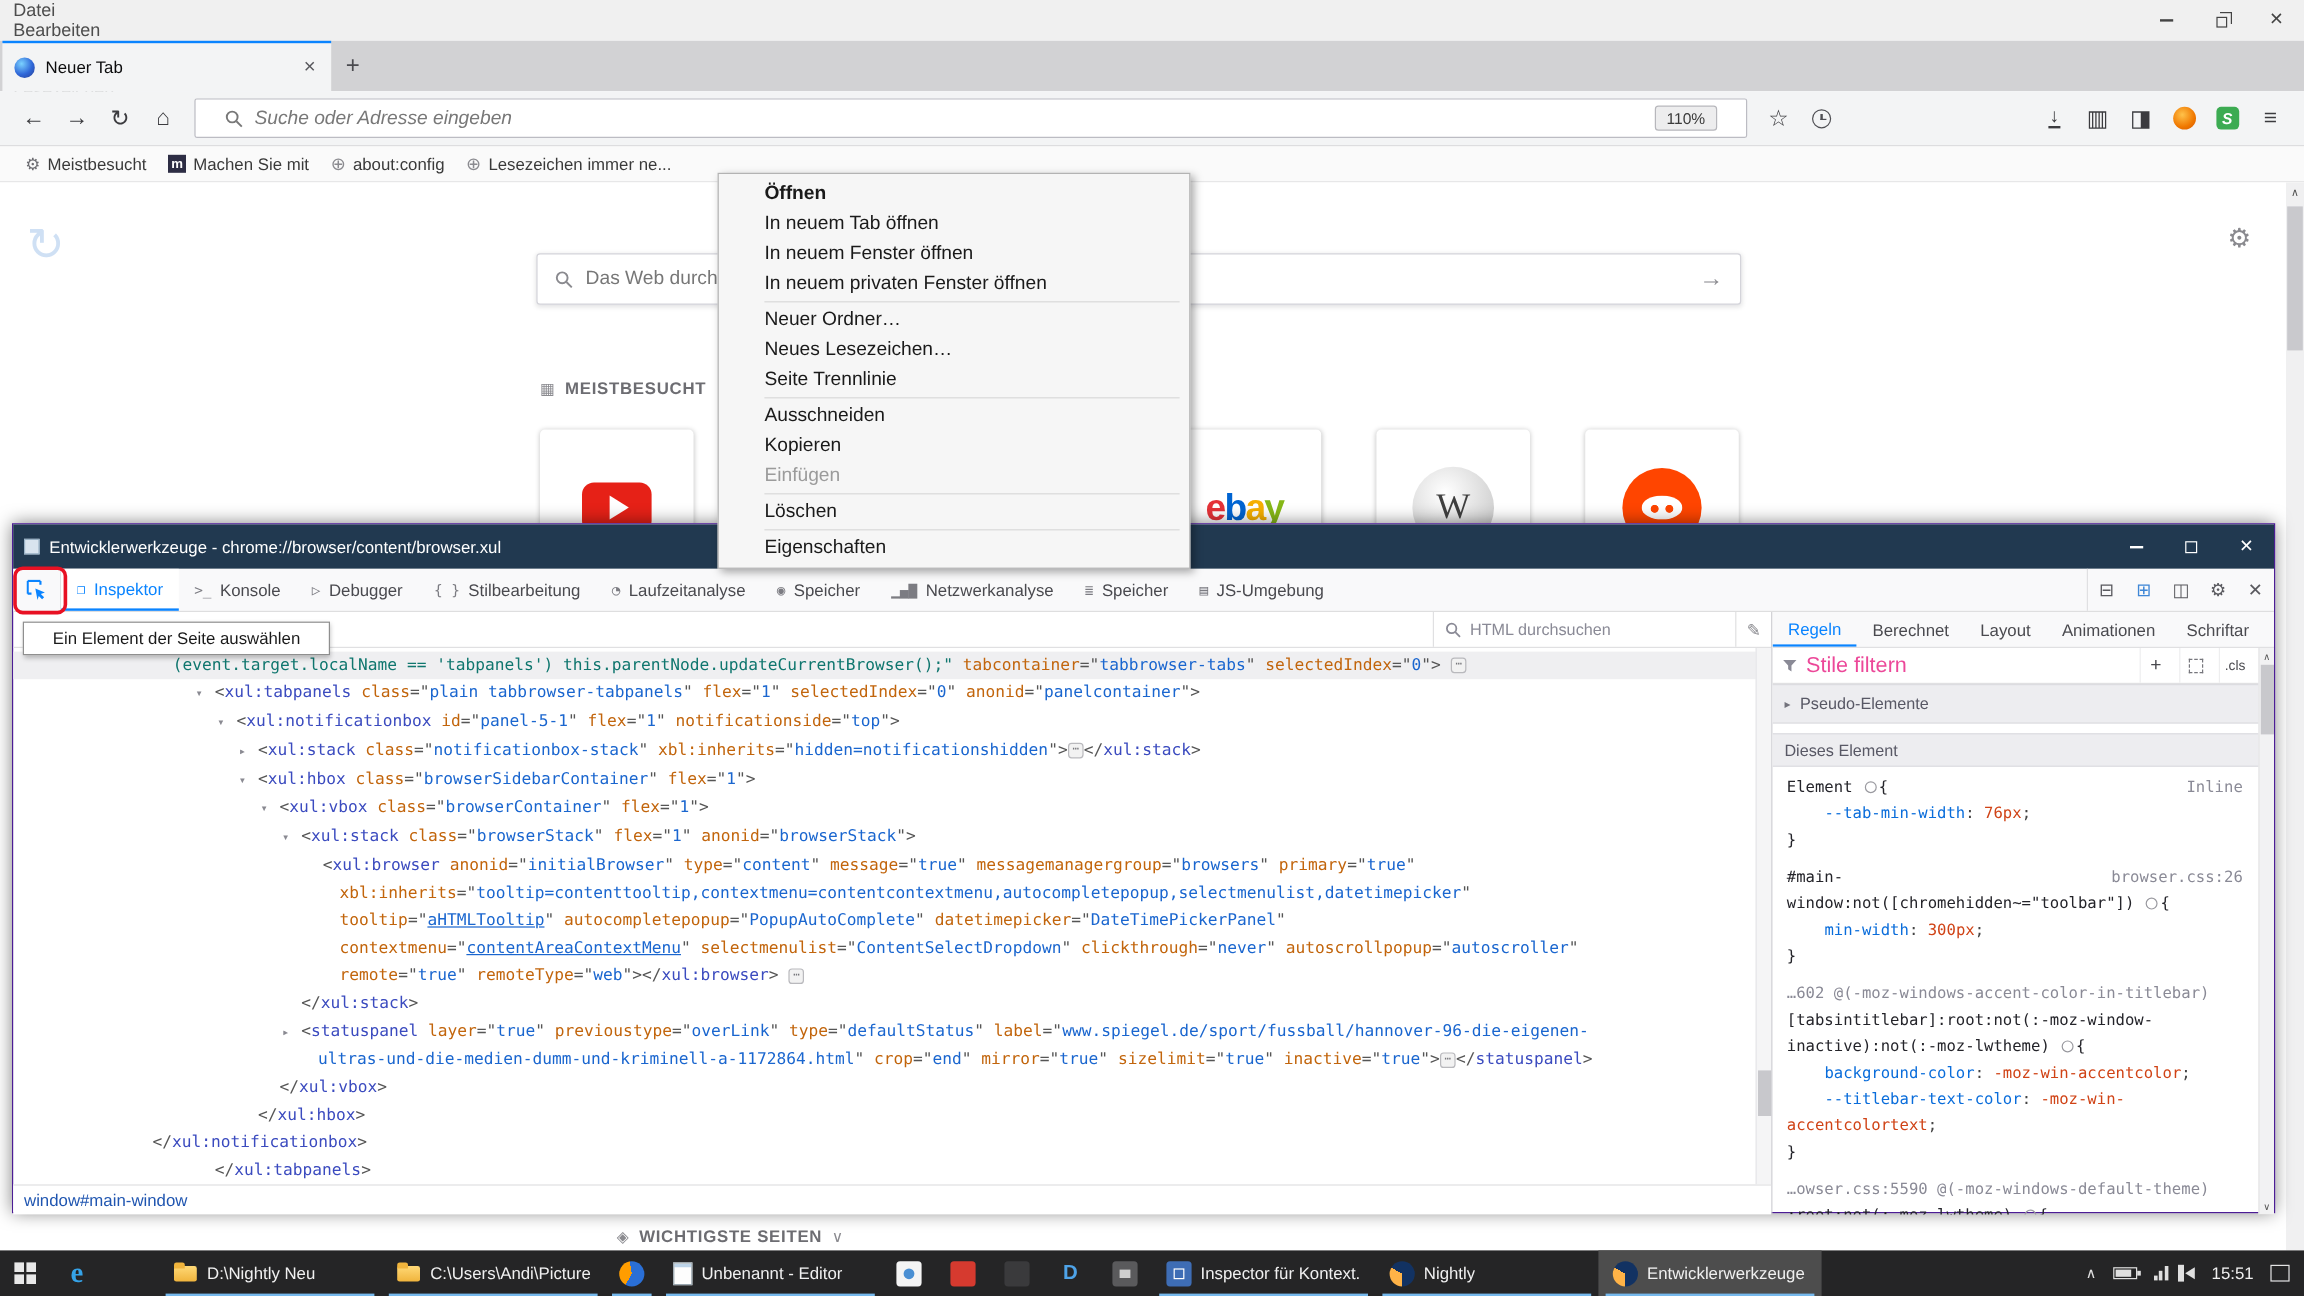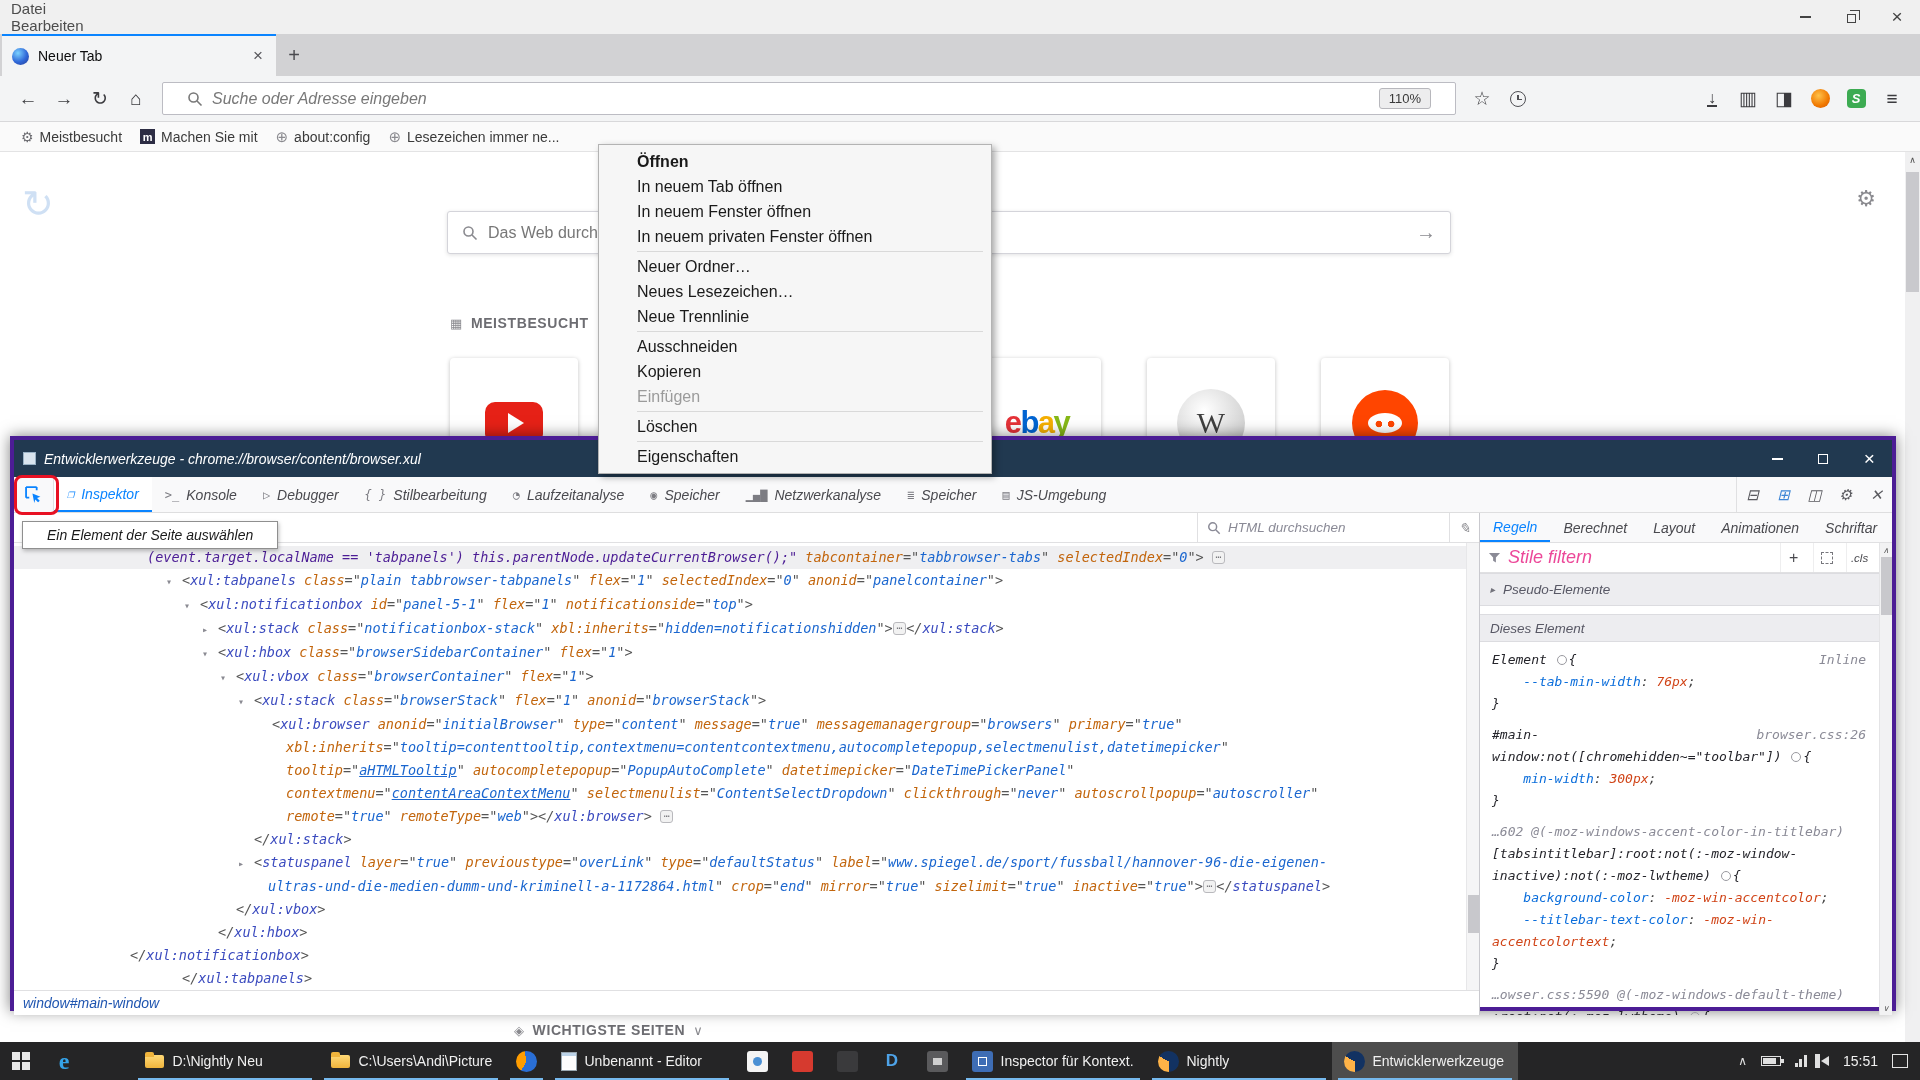--- a/index.html
+++ b/index.html
@@ -98,21 +98,21 @@
   
   #context-menu { left:598px; top:144px; width:394px; z-index:800; background:#f6f6f6;
                   border:1px solid #b3b3b3; box-shadow:3px 3px 7px rgba(0,0,0,.35); padding:4px 0; }
   .cm-item { height:25px; line-height:25px; padding-left:38px; font-size:16px; color:#1a1a1a; }
   .cm-item.bold { font-weight:bold; }
   .cm-item.disabled { color:#9b9b9b; }
   .cm-sep { border-top:1px solid #d9d9d9; margin:2px 8px 2px 38px; height:0; }
 
   
   #devtools { left:10px; top:436px; width:1886px; height:575px; z-index:300; background:#fff;
-              border:4px solid #4c1d95; box-shadow:0 0 14px rgba(0,0,0,.5);font-style:italic; }
+              border:1px solid #4c1d95; box-shadow:0 0 14px rgba(0,0,0,.5); }
   #dt-titlebar { position:absolute; left:0; top:0; width:100%; height:37px; background:#213950;
                  color:#fff; display:flex; align-items:center; font-size:14px; }
   .dt-title-ic { width:13px; height:13px; border:1px solid #9ab2c6; background:#d9e4ee; margin:0 8px 0 9px; }
   #dt-titlebar .wc { color:#fff; }
   #dt-titlebar .wc-min i { background:#fff; }
   .wc-max i { display:block; width:10px; height:10px; border:1.4px solid #fff; }
   #dt-toolbar { position:absolute; left:0; top:37px; width:100%; height:36px; background:#f9f9fa;
                 border-bottom:1px solid #dededf; display:flex; align-items:stretch; }
   #picker-btn { width:40px; display:flex; align-items:center; justify-content:center;
                 border-right:1px solid #e0e0e2; }
@@ -135,21 +135,21 @@
   #markup-toolbar .mt-spacer { flex:1; }
   #html-search { width:252px; display:flex; align-items:center; gap:7px; border-left:1px solid #e0e0e2;
                  padding:0 9px; font-size:13.5px; color:#8a8a96; }
   #new-node-btn { width:30px; display:flex; align-items:center; justify-content:center;
                   border-left:1px solid #e0e0e2; color:#8a8a8f; font-size:14px; }
   #markup-view { position:absolute; left:0; top:30px; right:0; bottom:25px; overflow:hidden;
                  font-family:"DejaVu Sans Mono",monospace; font-size:13.5px; line-height:23px; padding-top:3px; }
   .m-line { white-space:nowrap; }
   .m-line.flash { background:#efeff1; }
   .twisty { display:inline-block; width:16px; margin-left:-16px; color:#8a8a92; font-size:10px; }
-  .tk-p { color:#555; } .tk-txt { color:#4c1d95; } .tk-tag { color:#3b4bbf; }
+  .tk-p { color:#555; } .tk-txt { color:#0f766e; } .tk-tag { color:#3b4bbf; }
   .tk-attr { color:#c2650c; } .tk-val { color:#1a66cf; }
   .tk-link { color:#1a66cf; text-decoration:underline; }
   .tk-badge { display:inline-block; border:1px solid #b9b9bd; background:#f2f2f2; color:#77777c;
               border-radius:3px; font-size:9px; line-height:11px; padding:0 3px; vertical-align:2px; }
   #markup-scroll { position:absolute; right:0; top:30px; bottom:25px; width:13px; background:#f5f5f6;
                    border-left:1px solid #e7e7e9; }
   #markup-scroll .thumb { position:absolute; left:1px; top:352px; width:11px; height:38px; background:#c8c8cc; }
   #dt-breadcrumbs { position:absolute; left:0; bottom:0; width:100%; height:25px; background:#fff;
                     border-top:1px solid #e0e0e2; display:flex; align-items:center; padding-left:9px;
                     font-size:14px; color:#1f55b0; }
@@ -366,21 +366,21 @@
   </div>
 
   <div id="context-menu" class="abs">
       <div class="cm-item bold">Öffnen</div>
       <div class="cm-item">In neuem Tab öffnen</div>
       <div class="cm-item">In neuem Fenster öffnen</div>
       <div class="cm-item">In neuem privaten Fenster öffnen</div>
       <div class="cm-sep"></div>
       <div class="cm-item">Neuer Ordner…</div>
       <div class="cm-item">Neues Lesezeichen…</div>
-      <div class="cm-item">Neue Trennlinie</div>
+      <div class="cm-item">Seite Trennlinie</div>
       <div class="cm-sep"></div>
       <div class="cm-item">Ausschneiden</div>
       <div class="cm-item">Kopieren</div>
       <div class="cm-item disabled">Einfügen</div>
       <div class="cm-sep"></div>
       <div class="cm-item">Löschen</div>
       <div class="cm-sep"></div>
       <div class="cm-item">Eigenschaften</div>
     </div>
 

